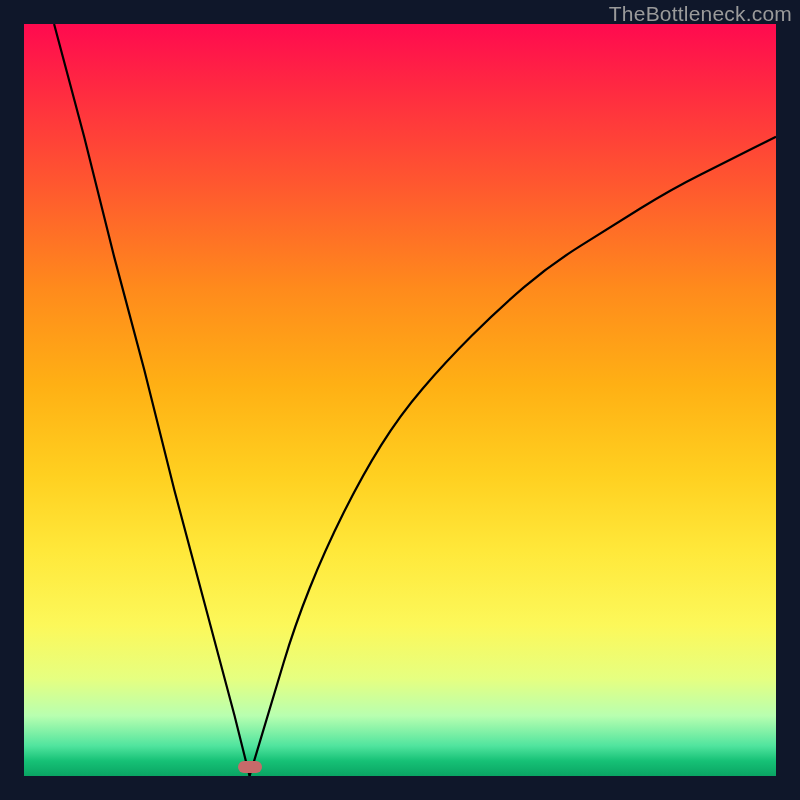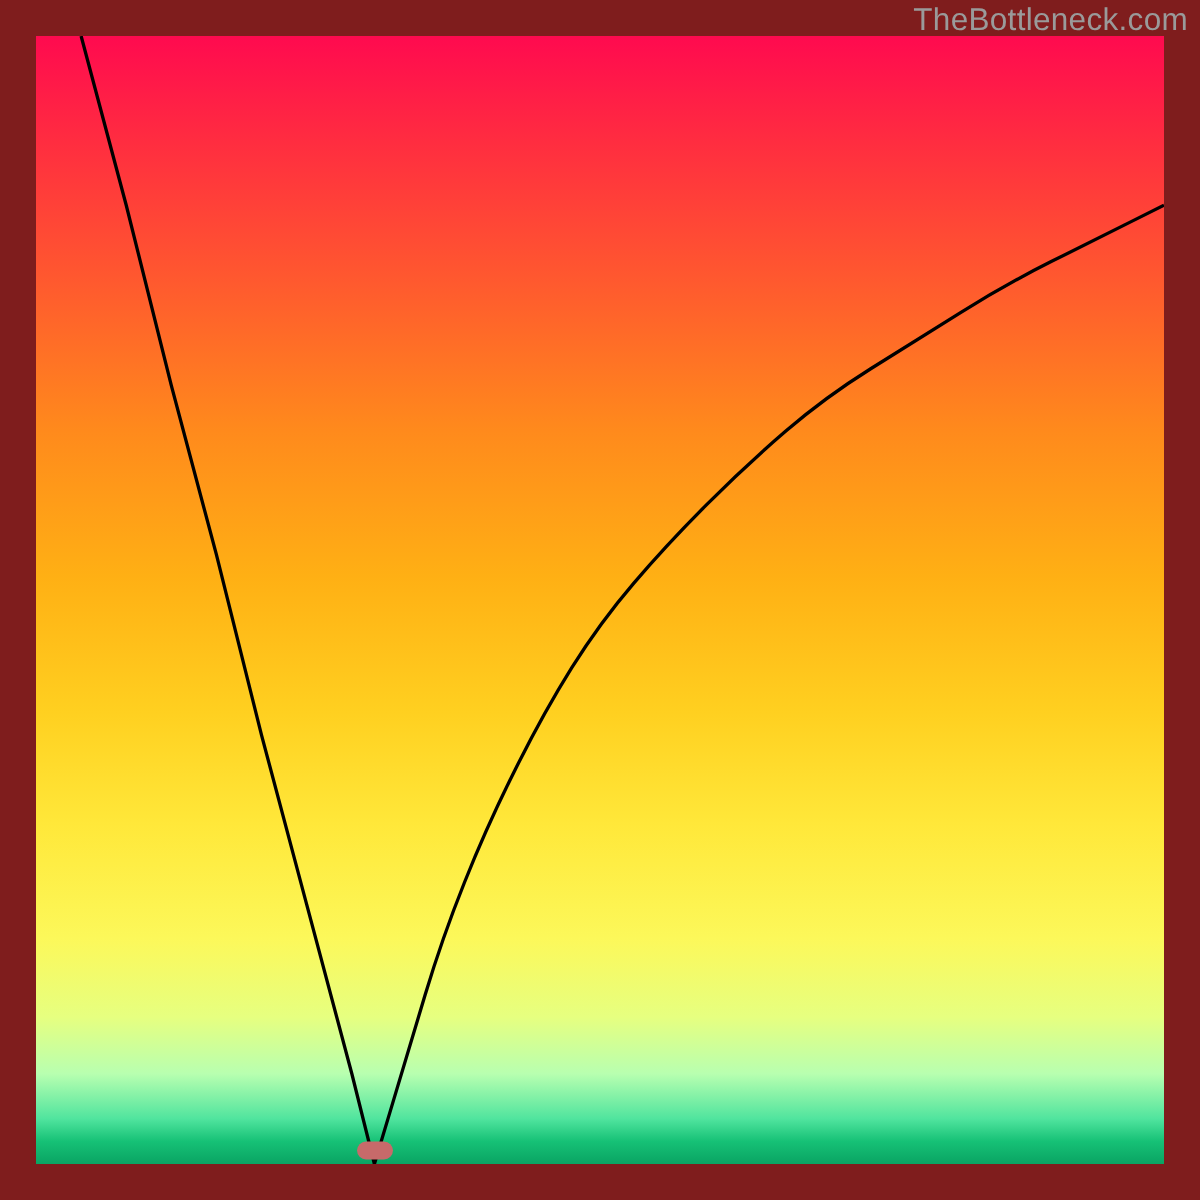--- a/index.html
+++ b/index.html
@@ -10,21 +10,21 @@
     background: #000;
     position: relative;
     font-family: Arial, Helvetica, sans-serif;
   }
   .frame {
     position: absolute;
     top: 0;
     left: 0;
     width: 800px;
     height: 800px;
-    background: #7f1d1d;
+    background: #0f172a;
   }
   .plot-area {
     position: absolute;
     top: 24px;
     left: 24px;
     width: 752px;
     height: 752px;
     overflow: hidden;
   }
   .gradient {

